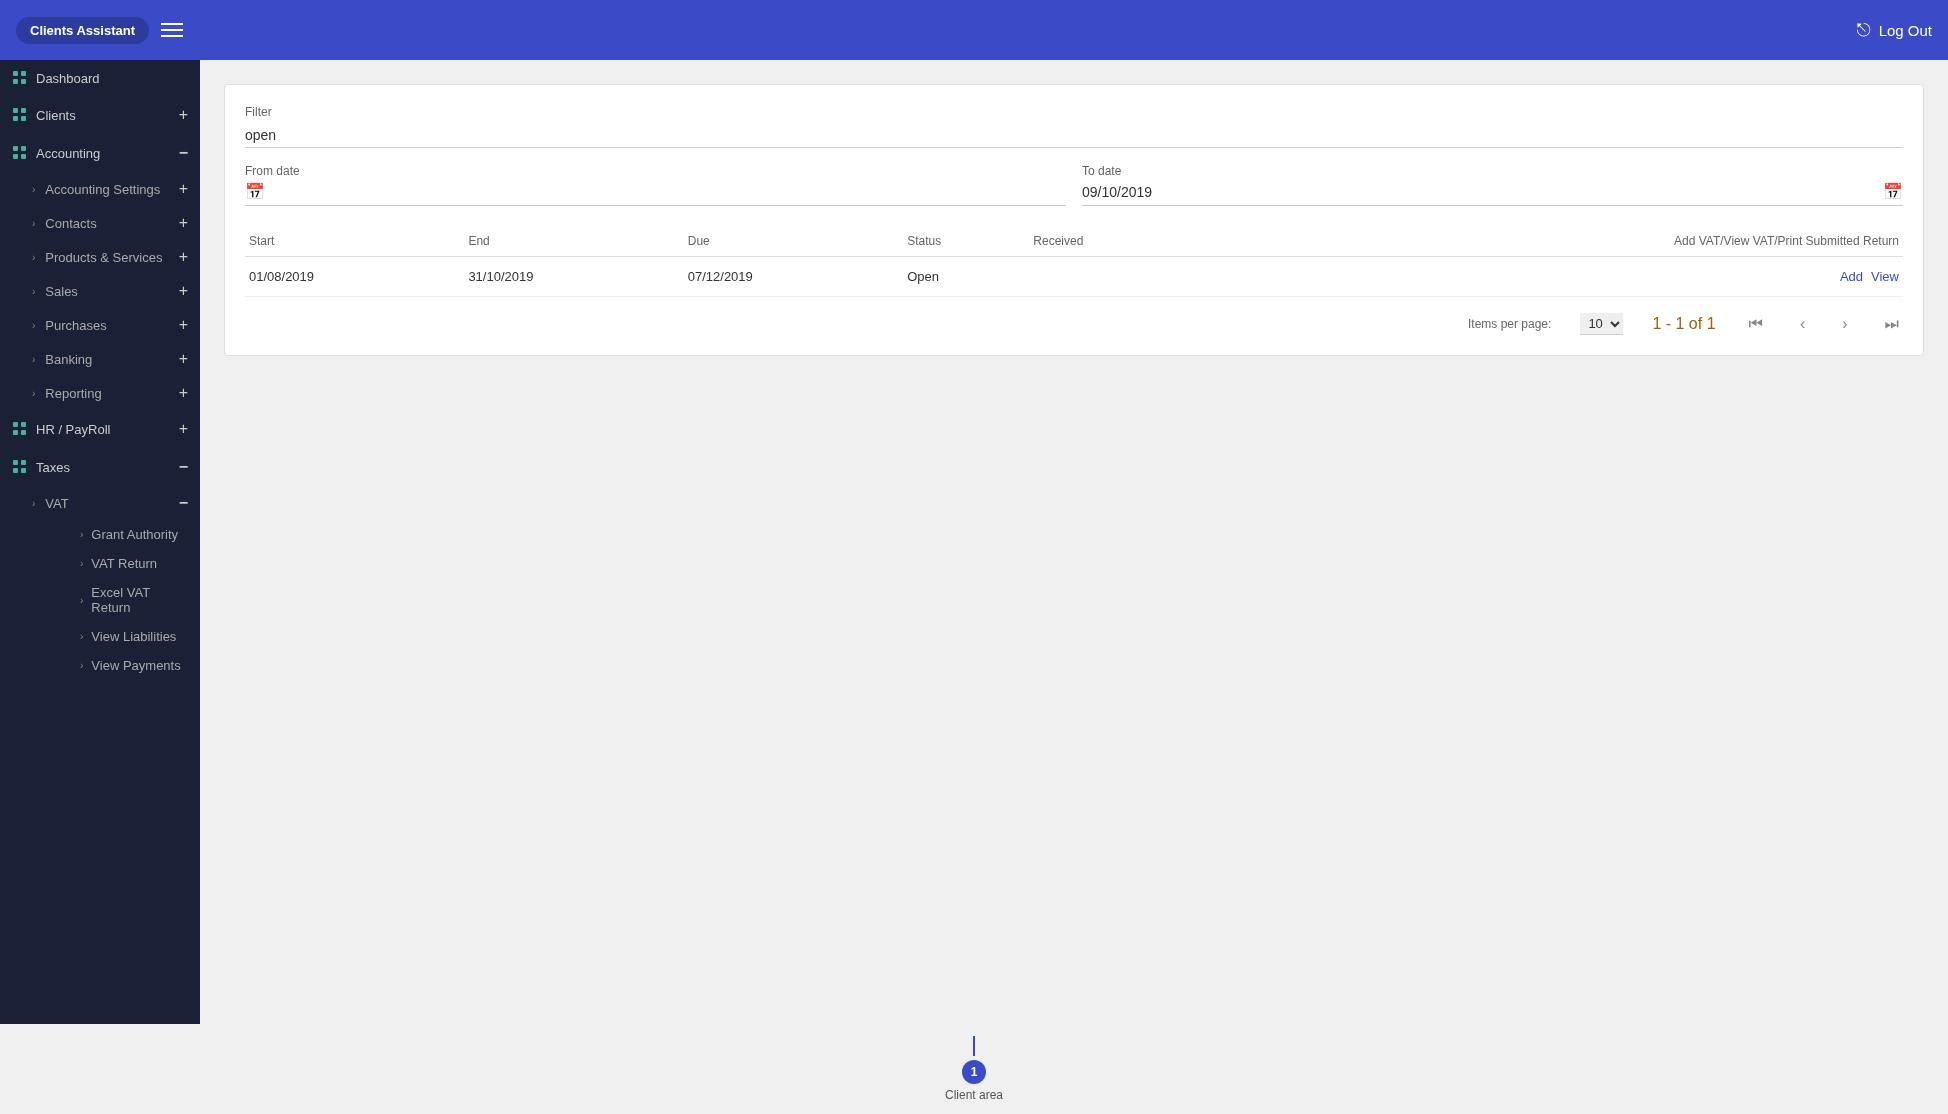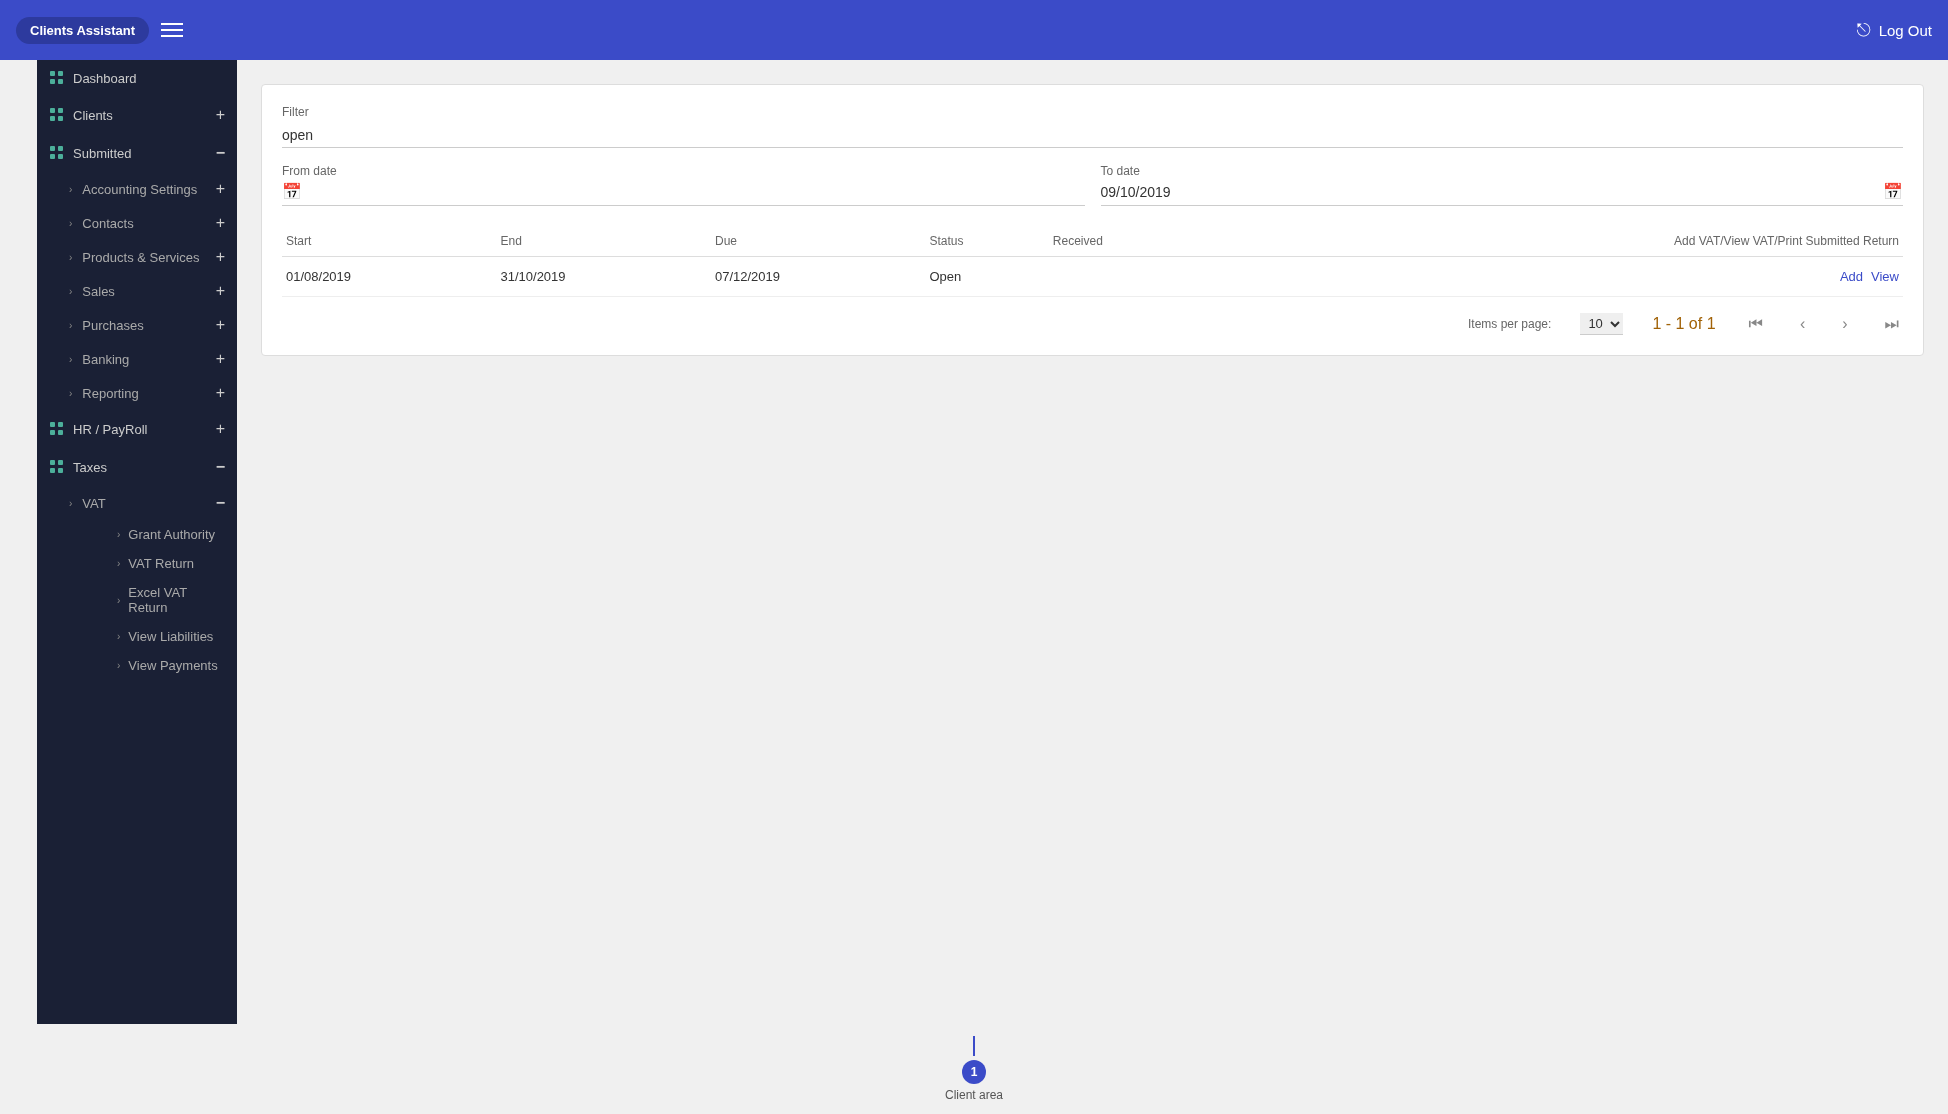--- a/index.html
+++ b/index.html
@@ -43,21 +43,20 @@
       cursor: pointer;
       display: flex; align-items: center; gap: 8px;
     }
     .logout-icon { font-size: 18px; }
 
     
     .main-layout {
       display: flex;
       flex: 1;
       overflow: hidden;
-      margin-left: 37px;
     }
 
     
     .sidebar {
       width: 200px;
       background: #1a2035;
       color: #ccc;
       overflow-y: auto;
       flex-shrink: 0;
     }
@@ -277,21 +276,21 @@
     <div class="sidebar-item">
       <div class="sidebar-item-left">
         <span class="sidebar-icon">
           <div class="grid-icon">
               <span></span>
               <span></span>
               <span></span>
               <span></span>
             </div>
         </span>
-        <span>Submitted</span>
+        <span>Accounting</span>
       </div>
       <span class="minus-icon">−</span>
     </div>
 
     <div class="sidebar-sub">
 
       <div class="sidebar-sub-item">
         <div style="display:flex;align-items:center;gap:6px">
           <span class="chevron-right">›</span>
           <span>Accounting Settings</span>

